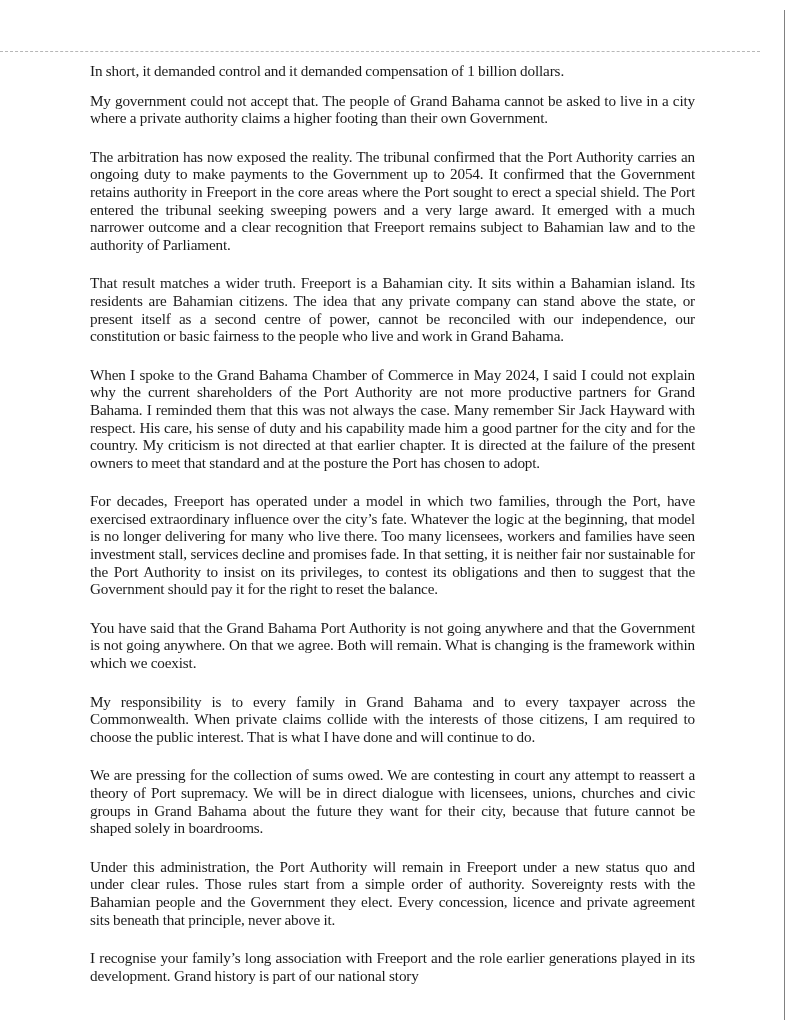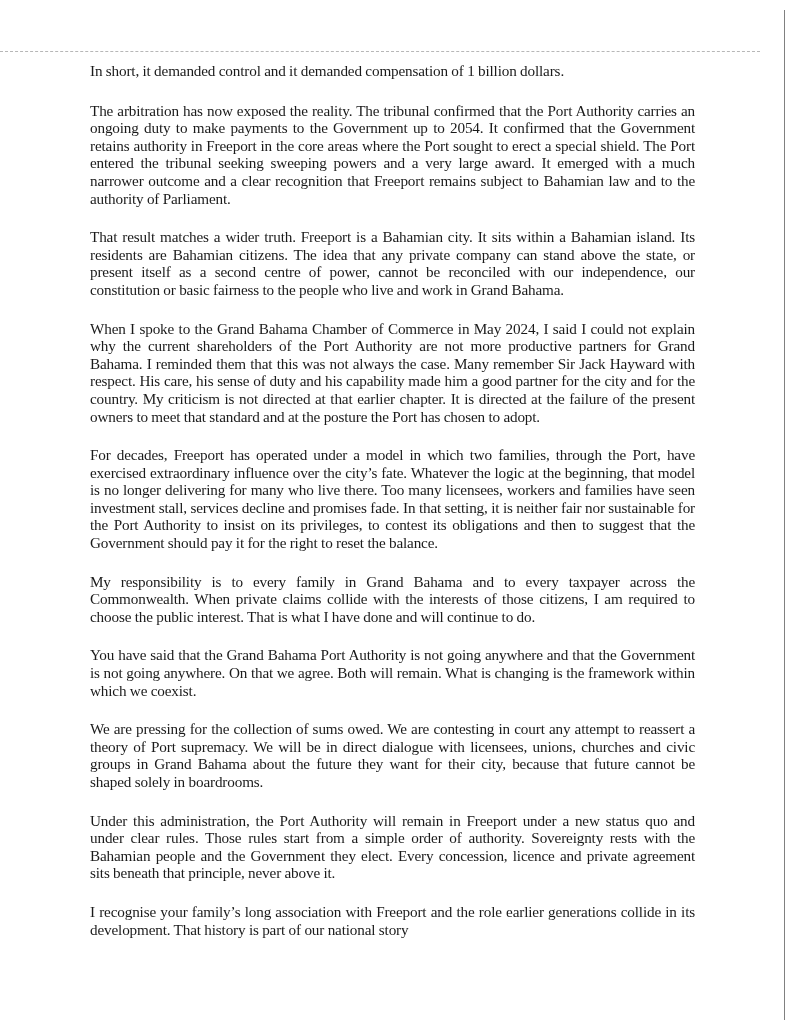--- a/index.html
+++ b/index.html
@@ -41,33 +41,34 @@
   }
   .para {
     margin: 0 0 21px 0;
     font-size: 15.2px;
     line-height: 17.6px;
     text-align: justify;
     letter-spacing: -0.15px;
     word-spacing: -0.2px;
   }
   .para.first {
-    margin-bottom: 22px;
+    margin-bottom: 12px;
   }
 </style>
 </head>
 <body>
 
 <div class="scan-line-top"></div>
 <div class="scan-edge-right"></div>
 
 <div class="page">
   <p class="para first">In short, it demanded control and it demanded compensation of 1 billion dollars.</p>
+  <p class="para">My government could not accept that. The people of Grand Bahama cannot be asked to live in a city where a private authority claims a higher footing than their own Government.</p>
   <p class="para">The arbitration has now exposed the reality. The tribunal confirmed that the Port Authority carries an ongoing duty to make payments to the Government up to 2054. It confirmed that the Government retains authority in Freeport in the core areas where the Port sought to erect a special shield. The Port entered the tribunal seeking sweeping powers and a very large award. It emerged with a much narrower outcome and a clear recognition that Freeport remains subject to Bahamian law and to the authority of Parliament.</p>
   <p class="para">That result matches a wider truth. Freeport is a Bahamian city. It sits within a Bahamian island. Its residents are Bahamian citizens. The idea that any private company can stand above the state, or present itself as a second centre of power, cannot be reconciled with our independence, our constitution or basic fairness to the people who live and work in Grand Bahama.</p>
   <p class="para">When I spoke to the Grand Bahama Chamber of Commerce in May 2024, I said I could not explain why the current shareholders of the Port Authority are not more productive partners for Grand Bahama. I reminded them that this was not always the case. Many remember Sir Jack Hayward with respect. His care, his sense of duty and his capability made him a good partner for the city and for the country. My criticism is not directed at that earlier chapter. It is directed at the failure of the present owners to meet that standard and at the posture the Port has chosen to adopt.</p>
   <p class="para">For decades, Freeport has operated under a model in which two families, through the Port, have exercised extraordinary influence over the city’s fate. Whatever the logic at the beginning, that model is no longer delivering for many who live there. Too many licensees, workers and families have seen investment stall, services decline and promises fade. In that setting, it is neither fair nor sustainable for the Port Authority to insist on its privileges, to contest its obligations and then to suggest that the Government should pay it for the right to reset the balance.</p>
+  <p class="para">You have said that the Grand Bahama Port Authority is not going anywhere and that the Government is not going anywhere. On that we agree. Both will remain. What is changing is the framework within which we coexist.</p>
   <p class="para">My responsibility is to every family in Grand Bahama and to every taxpayer across the Commonwealth. When private claims collide with the interests of those citizens, I am required to choose the public interest. That is what I have done and will continue to do.</p>
-  <p class="para">You have said that the Grand Bahama Port Authority is not going anywhere and that the Government is not going anywhere. On that we agree. Both will remain. What is changing is the framework within which we coexist.</p>
   <p class="para">We are pressing for the collection of sums owed. We are contesting in court any attempt to reassert a theory of Port supremacy. We will be in direct dialogue with licensees, unions, churches and civic groups in Grand Bahama about the future they want for their city, because that future cannot be shaped solely in boardrooms.</p>
   <p class="para">Under this administration, the Port Authority will remain in Freeport under a new status quo and under clear rules. Those rules start from a simple order of authority. Sovereignty rests with the Bahamian people and the Government they elect. Every concession, licence and private agreement sits beneath that principle, never above it.</p>
-  <p class="para">I recognise your family’s long association with Freeport and the role earlier generations collide in its development. That history is part of our national story</p>
+  <p class="para">I recognise your family’s long association with Freeport and the role earlier generations played in its development. Grand history is part of our national story</p>
 </div>
 
 </body></html>

